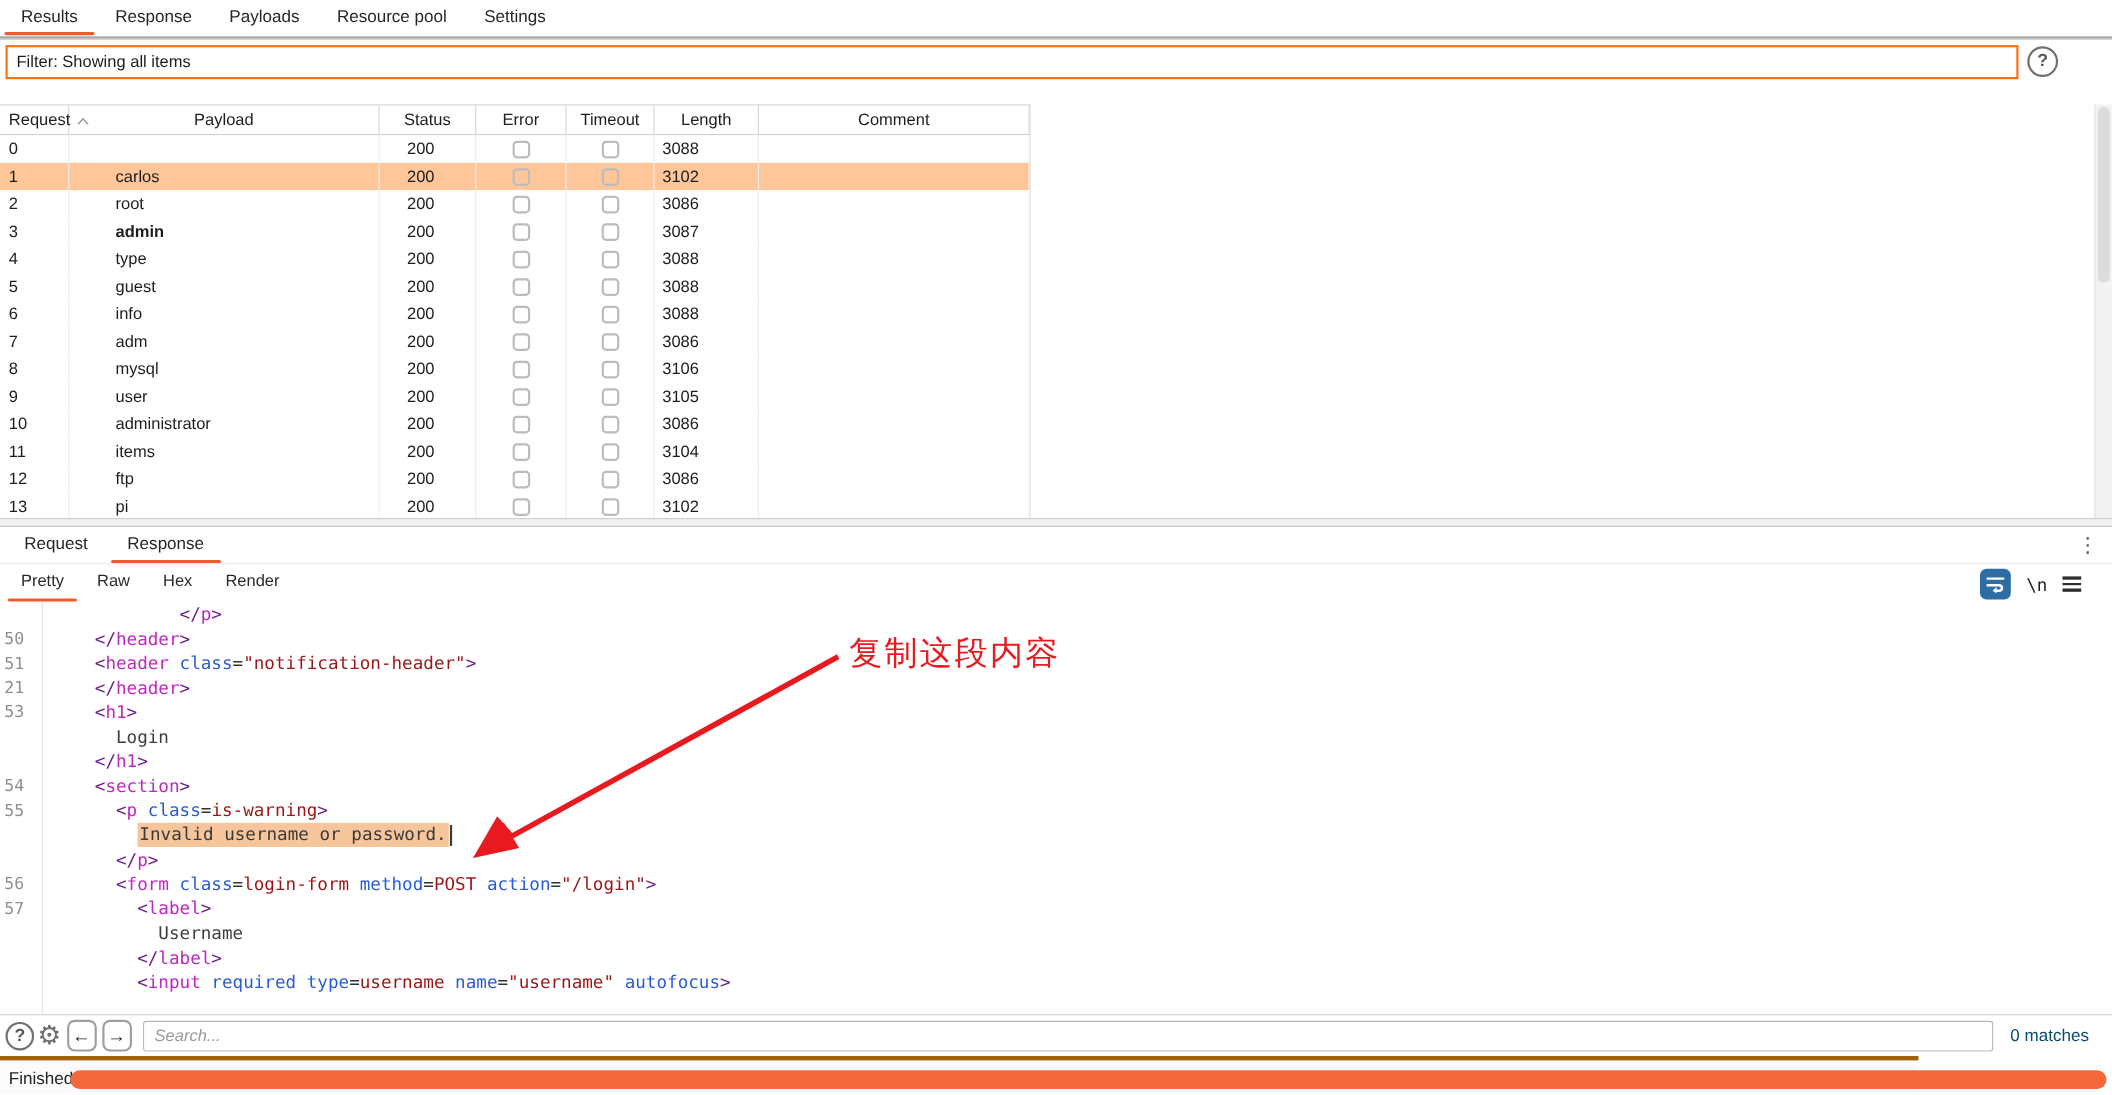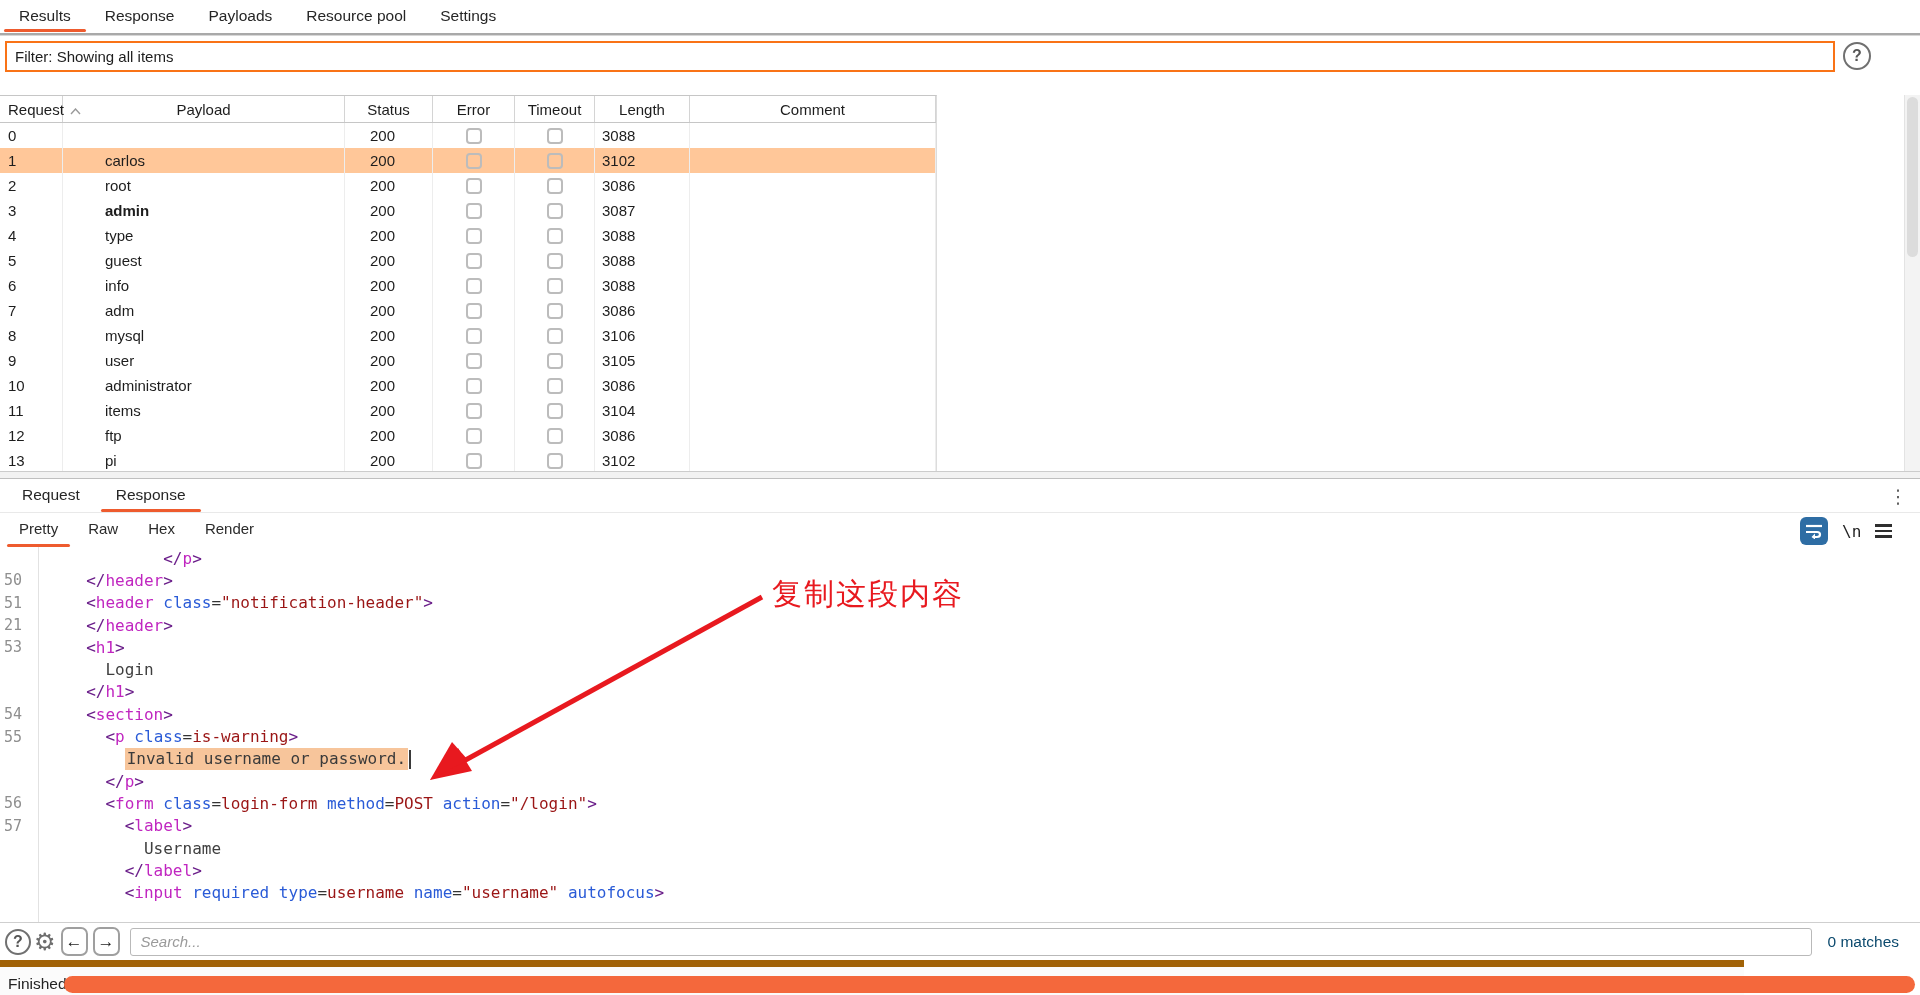--- a/index.html
+++ b/index.html
@@ -78,21 +78,21 @@
   
   .searchbar { position:absolute; left:0; top:922px; width:1920px; height:38px; background:#fff; border-top:1px solid #cfcfcf; display:flex; align-items:center; }
   .sb-help { position:static; margin-left:5px; width:26px; height:26px; border-width:2px; }
   .gear { margin-left:3px; font-size:24px; color:#6e6e6e; line-height:26px; }
   .navbtn { width:27px; height:29px; border:2px solid #9f9f9f; border-radius:7px; background:#fff; margin-left:5px; display:flex; align-items:center; justify-content:center; font-size:17px; color:#1c1c1c; font-weight:bold; }
   .searchinput { margin-left:10px; width:1682px; height:28px; border:1.5px solid #b9b9b9; border-radius:3px; padding:0 10px; font-size:15px; font-style:italic; color:#333; outline:none; font-family:"Liberation Sans", sans-serif; }
   .searchinput::placeholder { color:#9a9a9a; font-style:italic; }
   .matches { margin-left:16px; font-size:15.5px; color:#0c4a6e; white-space:nowrap; }
 
   
-  .statusbar { position:absolute; left:0; top:960px; width:1744px; height:35px; background:#fbfbfb; border-top:7px solid #a16207; }
+  .statusbar { position:absolute; left:0; top:960px; width:1744px; height:35px; background:#fbfbfb; border-top:4px solid #a16207; }
   .finished { position:absolute; left:8px; top:8px; font-size:15.5px; color:#232323; }
   .progress { position:absolute; left:64px; top:9px; width:1851px; height:17px; border-radius:9px; background:var(--progress); }
 </style>
 </head>
 <body>
 
 <div id="app">
 
   <div class="tabbar">
       <div class="tab active">Results</div>

